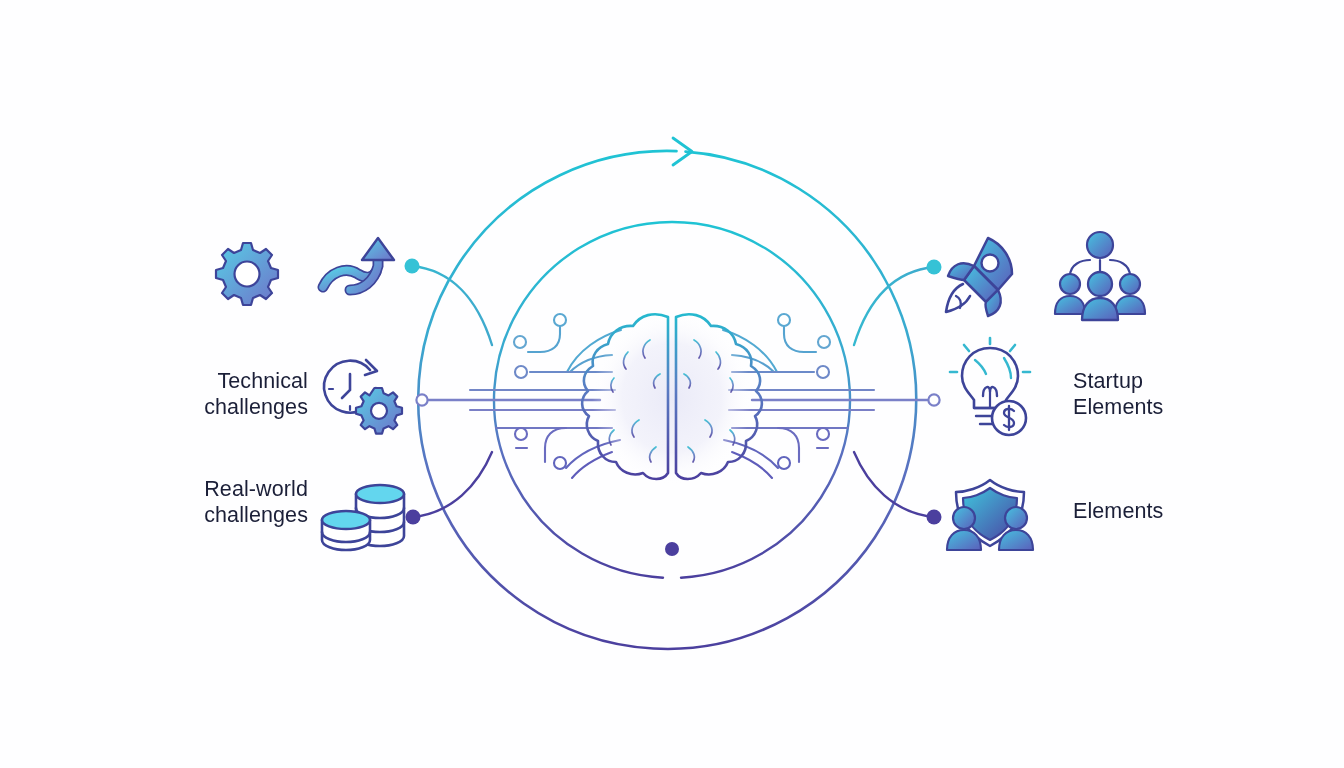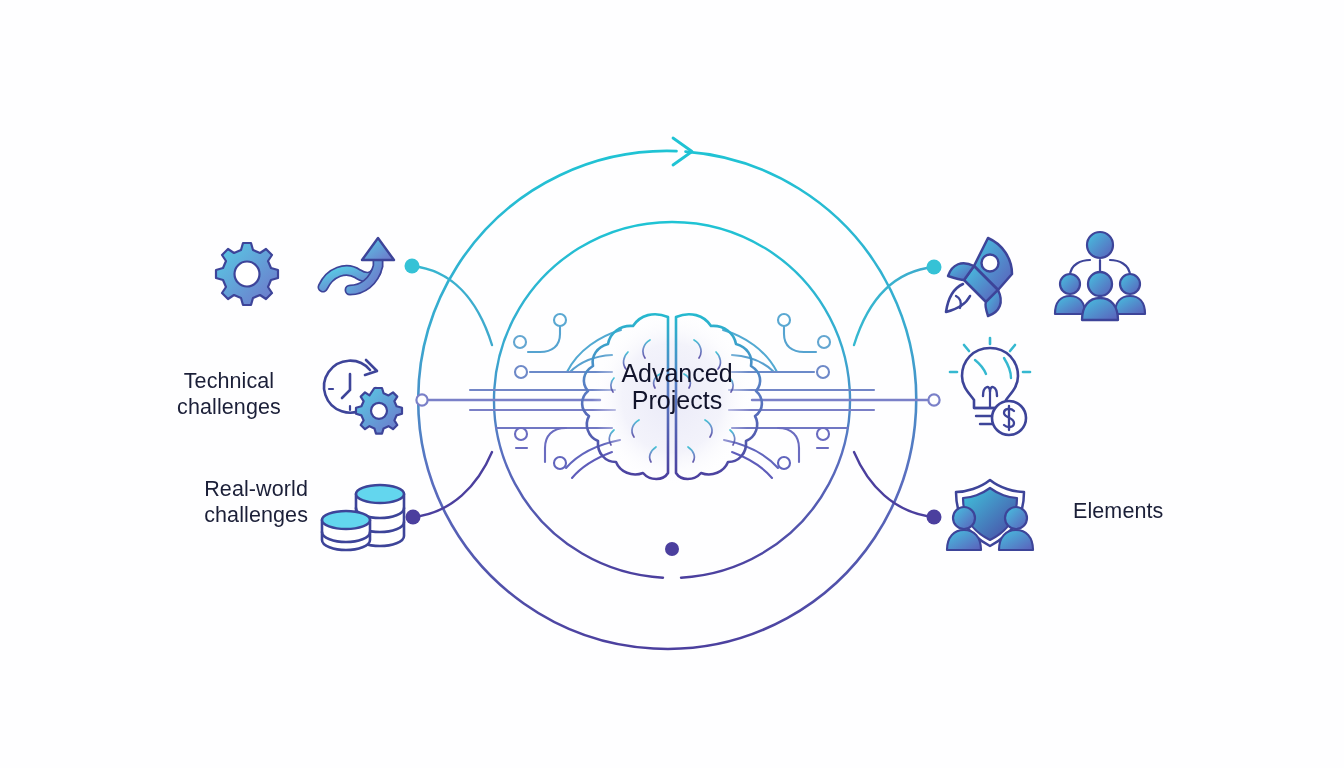--- a/index.html
+++ b/index.html
@@ -339,25 +339,25 @@
       <path d="M 44 10 C 52 16, 63 20, 71 20 C 71 38, 64 52, 44 62 C 24 52, 17 38, 17 20 C 25 20, 36 16, 44 10 Z" fill="url(#icoC)" stroke="#3d4499" stroke-width="2.2" stroke-linejoin="round"></path>
 
       <circle cx="18" cy="40" r="11" fill="url(#icoB)" stroke="#3d4499" stroke-width="2.2"></circle>
       <path d="M 1 72 C 1 59, 8 52, 18 52 C 28 52, 35 59, 35 72 Z" fill="url(#icoB)" stroke="#3d4499" stroke-width="2.2" stroke-linejoin="round"></path>
 
       <circle cx="70" cy="40" r="11" fill="url(#icoB)" stroke="#3d4499" stroke-width="2.2"></circle>
       <path d="M 53 72 C 53 59, 60 52, 70 52 C 80 52, 87 59, 87 72 Z" fill="url(#icoB)" stroke="#3d4499" stroke-width="2.2" stroke-linejoin="round"></path>
     </g>
   </svg>
 
-  <div class="center-text">Advanced
-Projects</div>
-
-  <div class="label left" style="left:150px; top:368px; width:158px;text-align:center;">Technical
+
+  <div class="label left" style="left:150px; top:368px; width:158px;">Technical
 challenges</div>
 
   <div class="label left" style="left:150px; top:476px; width:158px;">Real-world
 challenges</div>
 
+  <div class="label right" style="left:1073px; top:368px; width:180px;">Startup
+Elements</div>
 
   <div class="label right" style="left:1073px; top:498px; width:180px;">Elements</div>
 
 </div>
 
 </body></html>

